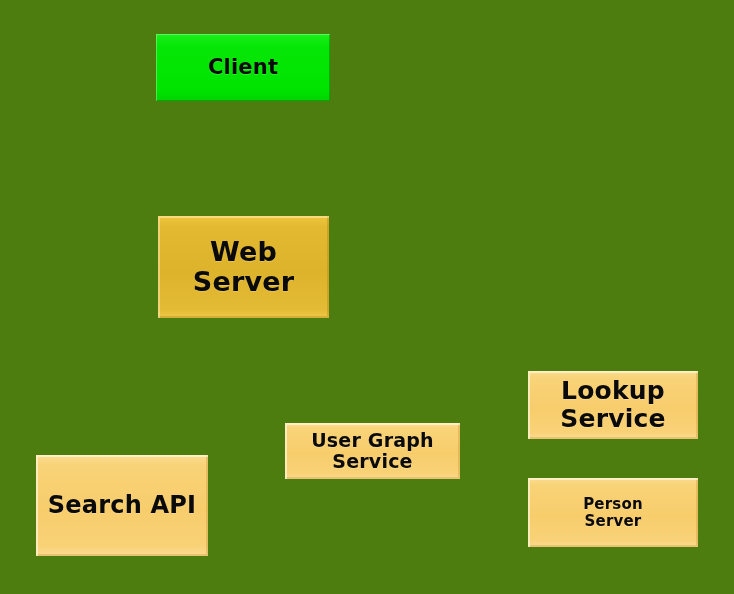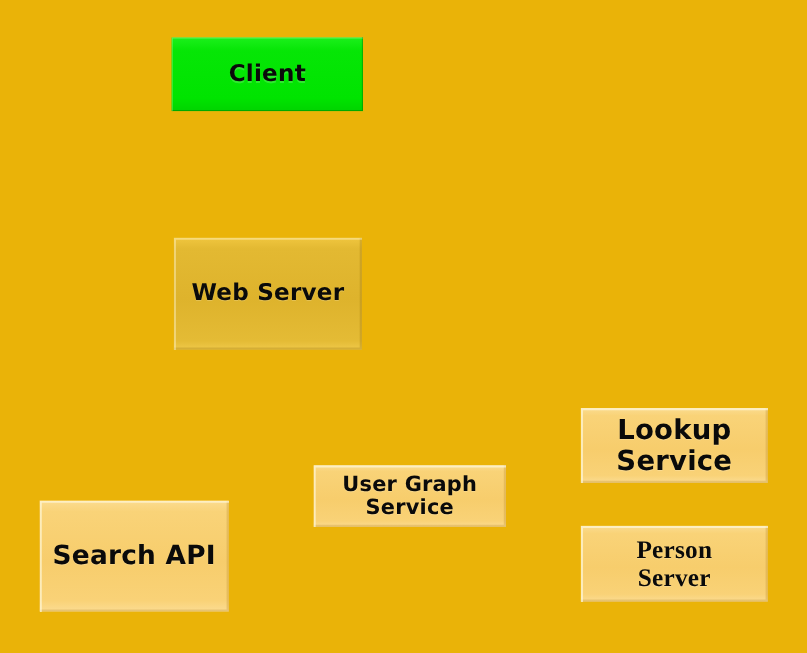--- a/index.html
+++ b/index.html
@@ -62,35 +62,35 @@
     background:
       linear-gradient(180deg, #FBDC90 0%, #F9D378 10%, #F7CD6C 55%, #F9D277 90%, #FBDC92 100%);
     box-shadow:
       inset 2px 2px 0 rgba(255,250,225,0.65),
       inset -2px -2px 0 rgba(185,140,45,0.30);
   }
 </style>
 </head>
 <body>
 
-<div id="canvas" style="width: 734px; height: 594px; background: #eab308;">
+<div id="canvas" style="width: 734px; height: 594px; background: #4d7c0f;">
     <div class="node node--client" style="left: 156px; top: 34px; width: 174px; height: 67px;">
       <span class="label" style="font-size: 21px;">Client</span>
     </div>
     <div class="node node--webserver" style="left: 158px; top: 216px; width: 171px; height: 102px;">
-      <span class="label" style="font-size: 21px;">Web Server</span>
+      <span class="label" style="font-size: 27px;">Web Server</span>
     </div>
     <div class="node node--service" style="left: 36px; top: 455px; width: 172px; height: 101px;">
       <span class="label" style="font-size: 24px;">Search API</span>
     </div>
     <div class="node node--service" style="left: 285px; top: 423px; width: 175px; height: 56px;">
       <span class="label" style="font-size: 19px;">User Graph
 Service</span>
     </div>
     <div class="node node--service" style="left: 528px; top: 371px; width: 170px; height: 68px;">
       <span class="label" style="font-size: 25px;">Lookup
 Service</span>
     </div>
     <div class="node node--service" style="left: 528px; top: 478px; width: 170px; height: 69px;">
-      <span class="label" style="font-size: 23px; font-family: Liberation Serif, serif;">Person
+      <span class="label" style="font-size: 15px;">Person
 Server</span>
     </div>
   </div>
 
 </body></html>

